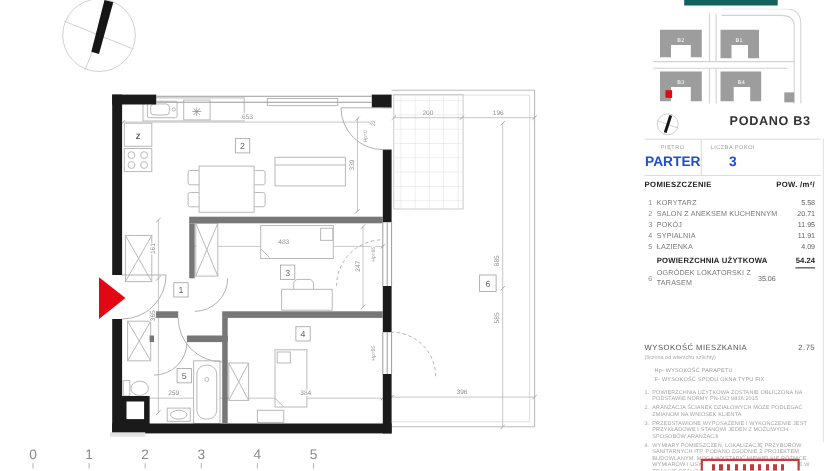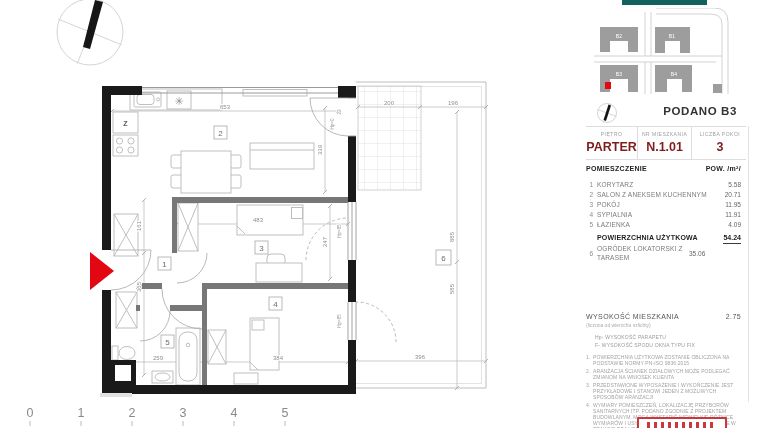--- a/index.html
+++ b/index.html
@@ -19,21 +19,21 @@
   .tealbar{position:absolute;left:42px;top:0;width:85px;height:5px;}
   .mapsvg{position:absolute;left:6px;top:8px;}
   .btitle{position:absolute;top:105px;left:40px;width:117px;text-align:right;
           font-size:11.5px;font-weight:bold;color:#333;letter-spacing:.6px;}
   .itable{position:absolute;left:6px;top:126px;width:160px;height:32px;display:flex;
           border-top:1px solid #ddd;border-bottom:1px solid #ddd;}
   .cell{text-align:center;padding-top:4px;}
   .cell.c1{flex:0 0 32%;} .cell.c2{flex:0 0 33%;border-left:1px solid #ddd;}
   .cell.c3{flex:0 0 35%;border-left:1px solid #ddd;}
   .cell .h{display:block;font-size:5px;color:#9c9c9c;letter-spacing:.5px;}
-  .cell .v{display:block;font-size:12.5px;font-weight:bold;color:#7f1d1d;margin-top:3px;}
+  .cell .v{display:block;font-size:12.5px;font-weight:bold;color:#1d4ed8;margin-top:3px;}
   .list{position:absolute;left:6px;top:165px;width:155px;}
   .lh{display:flex;justify-content:space-between;font-weight:bold;font-size:7px;
       color:#222;letter-spacing:.3px;margin-bottom:8px;}
   .lr{display:flex;font-size:6.5px;line-height:10px;color:#7a7a7a;}
   .lr .no{width:7px;text-align:right;margin-right:4px;color:#8c8c8c;flex:none;}
   .lr .nm{flex:1;letter-spacing:.2px;}
   .lr .ar{color:#666;flex:none;}
   .lr.total{font-weight:bold;color:#1d1d1d;font-size:7px;margin-top:2px;line-height:11px;}
   .lr.total .ar{color:#1d1d1d;border-bottom:1px solid #3a3a3a;}
   .lr.g6{align-items:center;margin-top:1px;}
@@ -351,24 +351,20 @@
       </g>
     </svg>
 
     <div class="btitle">PODANO B3</div>
 
     <div class="itable">
       <div class="cell c1">
         <span class="h">PIĘTRO</span>
         <span class="v">PARTER</span>
       </div>
-      <div class="cell c2">
-        <span class="h">NR MIESZKANIA</span>
-        <span class="v">N.1.01</span>
-      </div>
       <div class="cell c3">
         <span class="h">LICZBA POKOI</span>
         <span class="v">3</span>
       </div>
     </div>
 
     <div class="list">
       <div class="lh">
         <span>POMIESZCZENIE</span>
         <span>POW. /m²/</span>

